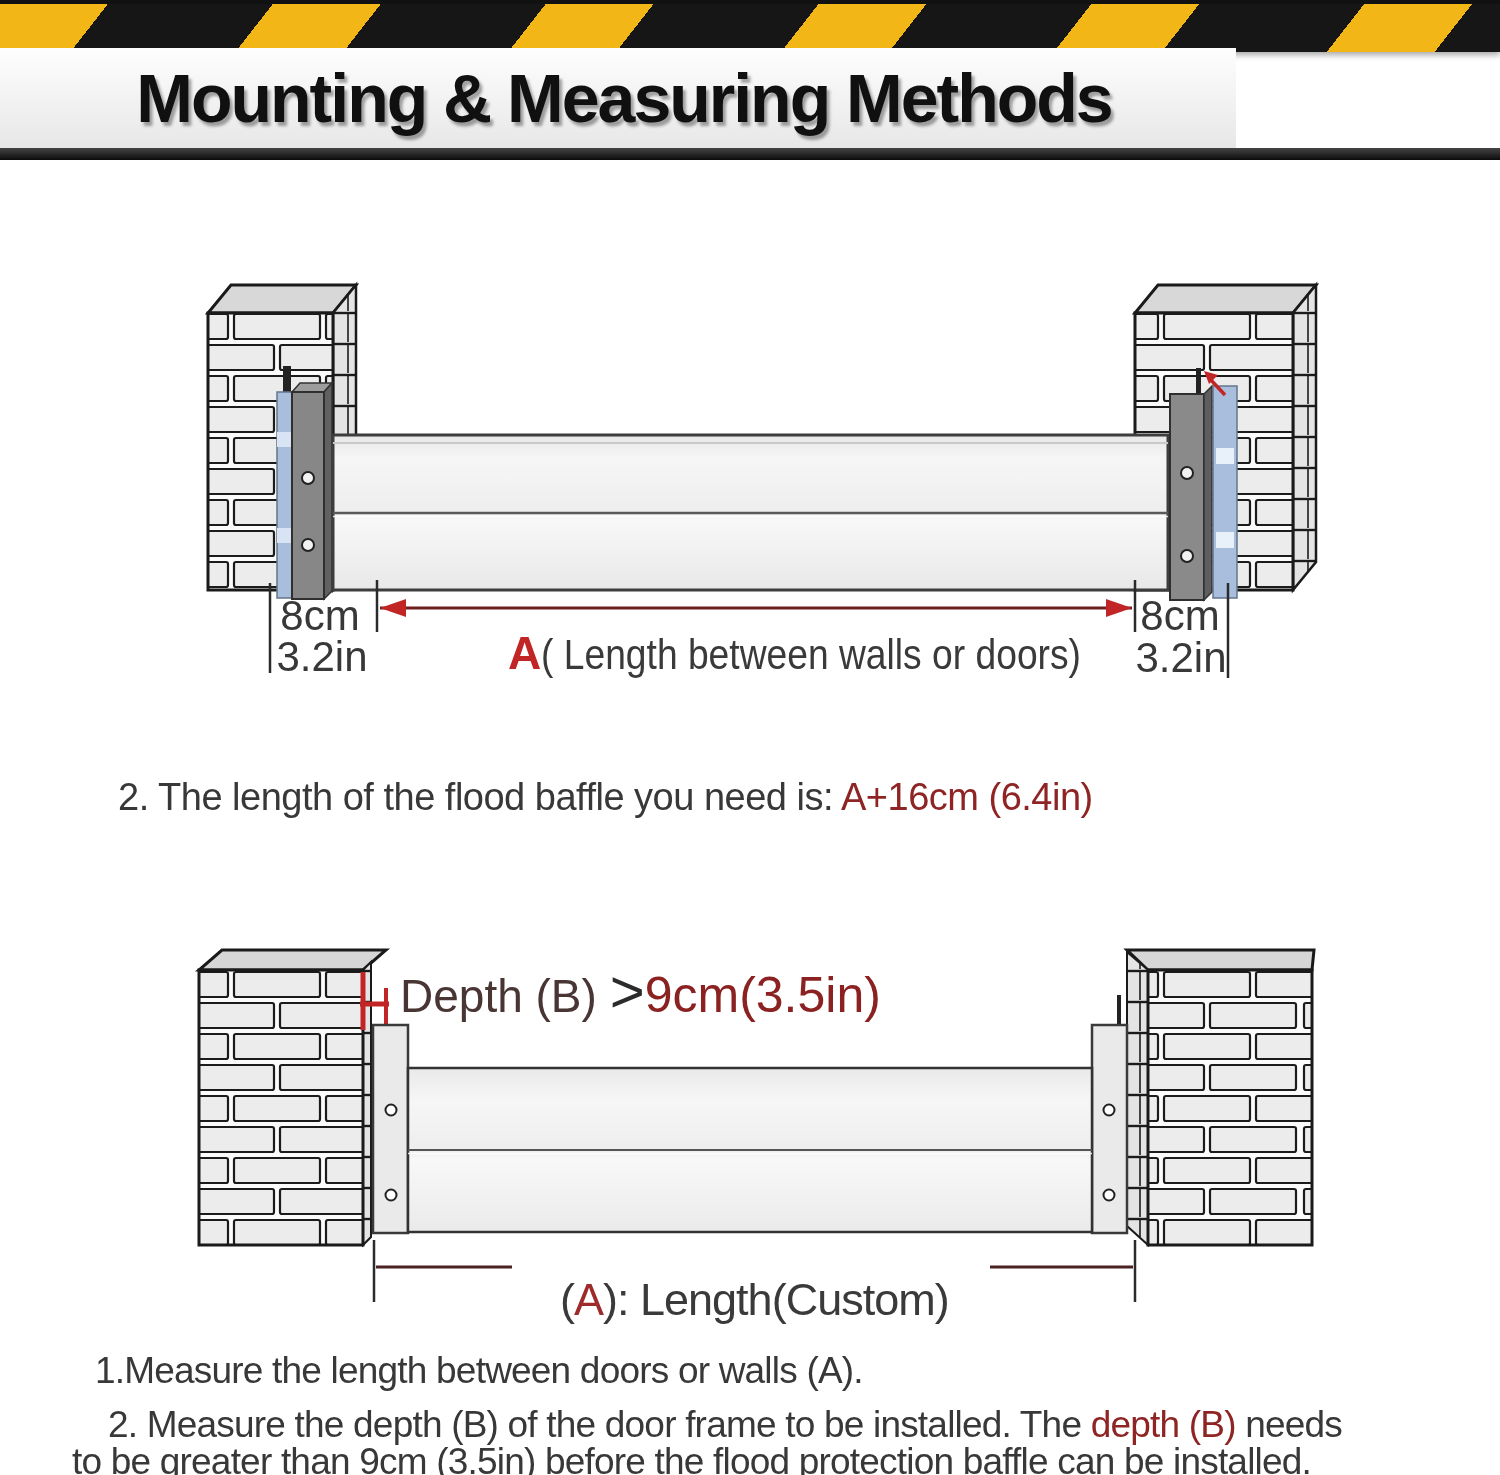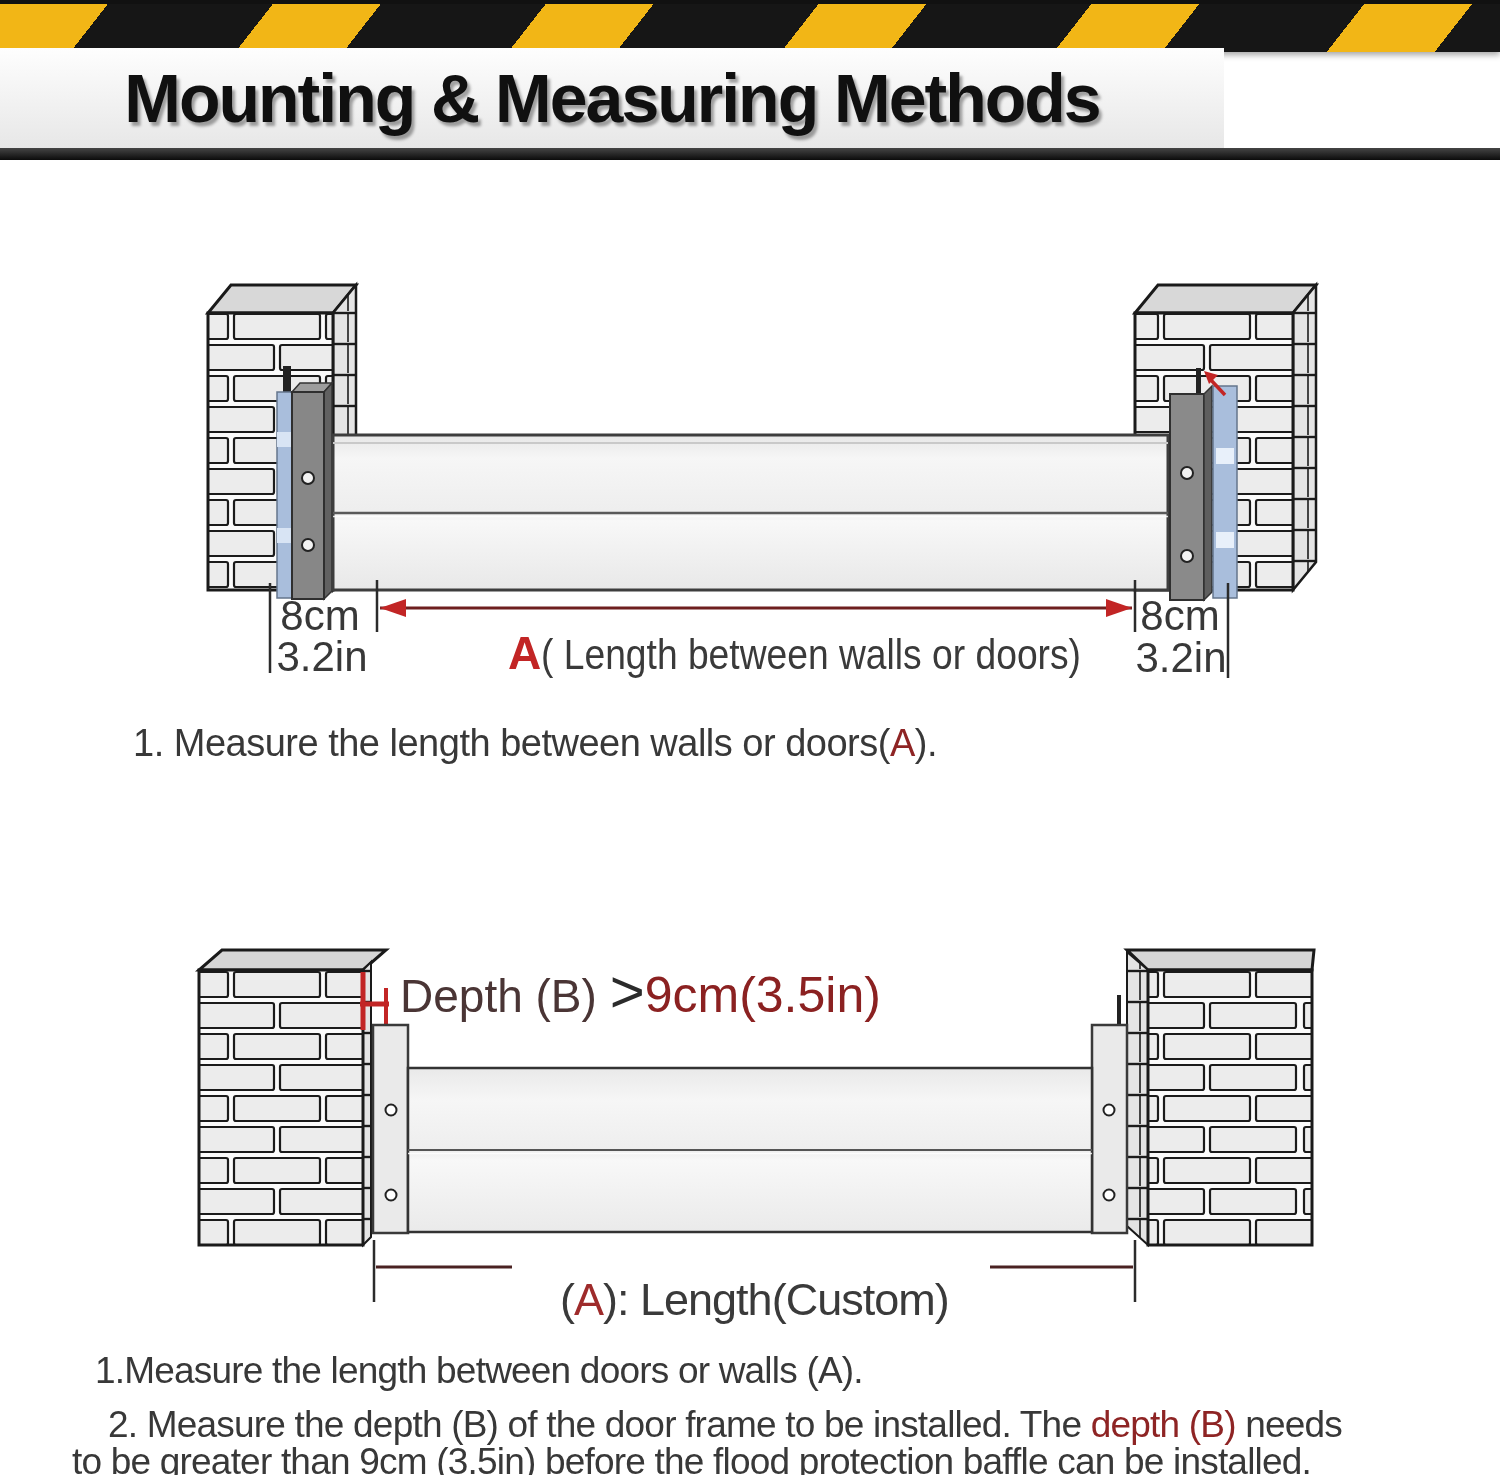--- a/index.html
+++ b/index.html
@@ -3,21 +3,21 @@
 <meta charset="utf-8">
 <style>
   html,body{margin:0;padding:0;background:#fff;}
   .page{position:relative;width:1500px;height:1475px;background:#ffffff;overflow:hidden;
         font-family:"Liberation Sans", sans-serif;color:#383838;}
   
   .tape{position:absolute;left:0;top:0;width:1500px;height:48px;
         background:repeating-linear-gradient(128deg,#F2B616 0 85px,#161616 85px 215px);
         box-shadow:0 3px 6px rgba(0,0,0,.35);border-top:4px solid #111;}
   .titlebar{position:absolute;left:0;top:48px;width:1224px;height:100px;
-        background:linear-gradient(#fefefe,#e7e7e7);display:flex;align-items:center;justify-content:center;}
+        background:linear-gradient(#fefefe,#e7e7e7);display:flex;align-items:center;justify-content:center;padding-left:12px;}
   .title{font-size:68px;font-weight:bold;letter-spacing:-2px;color:#101010;margin:0;
         text-shadow:3px 4px 3px rgba(0,0,0,.35);white-space:nowrap;}
   .blackbar{position:absolute;left:0;top:148px;width:1500px;height:12px;
         background:linear-gradient(#454545,#0b0b0b);}
   
   .badge{position:absolute;left:25px;width:400px;height:88px;border-radius:24px;
         background:linear-gradient(#F5B31A,#EC9F06);border:1px solid #cf8d05;
         box-shadow:0 3px 4px rgba(0,0,0,.25), inset 0 -5px 9px rgba(140,90,0,.35), inset 0 3px 6px rgba(255,225,140,.55);
         display:flex;align-items:center;justify-content:center;}
   .badge span{font-size:56px;color:#1b1b1b;white-space:nowrap;}
@@ -118,22 +118,22 @@
       <polygon points="1132,328 1106,319 1106,337" fill="#C22525"></polygon>
       <text x="320" y="350" font-size="42" fill="#383838" text-anchor="middle">8cm</text>
       <text x="322" y="391" font-size="42" fill="#383838" text-anchor="middle">3.2in</text>
       <text x="1180" y="350" font-size="42" fill="#383838" text-anchor="middle">8cm</text>
       <text x="1181" y="392" font-size="42" fill="#383838" text-anchor="middle">3.2in</text>
       <text x="508" y="389" font-size="46" font-weight="bold" fill="#C22525">A</text>
       <text x="541" y="389" font-size="42" fill="#3a3a3a" textLength="540" lengthAdjust="spacingAndGlyphs">( Length between walls or doors)</text>
     </g>
   </svg>
 
-  <div class="step" style="left:133px;top:722px;">
-    <span>1. Measure the length between walls or doors(</span><span class="red">A</span><span>).</span>
+  <div class="step" style="left:118px;top:776px;">
+    <span>2. The length of the flood baffle you need is: </span><span class="red">A+16cm (6.4in)</span>
   </div>
 
 
   <svg style="top:938px" width="1500" height="400" viewBox="0 0 1500 400">
     <defs>
       <pattern id="bricksB" width="186" height="62" patternUnits="userSpaceOnUse">
         <rect width="186" height="62" fill="#fbfbfb"></rect>
         <rect x="2" y="3" width="86" height="25" rx="2" fill="#ececec" stroke="#1b1b1b" stroke-width="2.2"></rect>
         <rect x="94" y="3" width="86" height="25" rx="2" fill="#ececec" stroke="#1b1b1b" stroke-width="2.2"></rect>
         <rect x="-44" y="34" width="86" height="25" rx="2" fill="#ececec" stroke="#1b1b1b" stroke-width="2.2"></rect>

